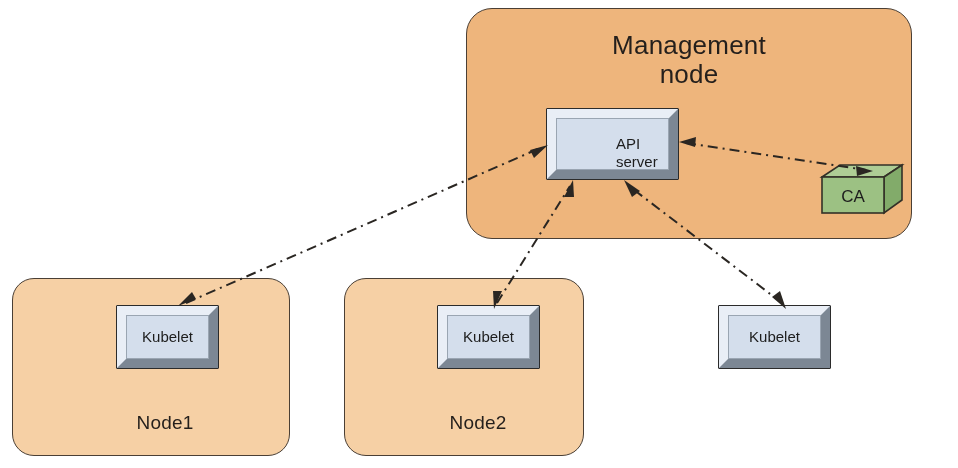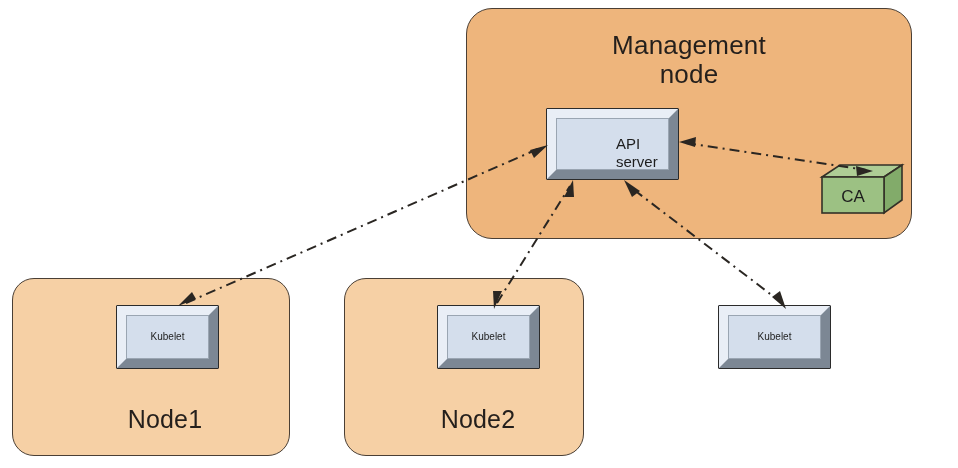--- a/index.html
+++ b/index.html
@@ -43,21 +43,21 @@
     letter-spacing: 0.2px;
     white-space: pre-line;
     line-height: 1.12;
   }
   .mgmt-title {
     top: 22px;
     font-size: 26px;
   }
   .worker-title {
     bottom: 22px;
-    font-size: 25px;
+    font-size: 19px;
     padding-left: 28px;
   }
 
   
   .bevel-box {
     position: absolute;
     box-sizing: border-box;
     border: 1.5px solid #2b2b2b;
     background: #d9e2ef;
     border-radius: 1px;
@@ -95,21 +95,21 @@
   }
 
   
   .kubelet-box .bevel-frame { border-width: 9px; }
   .kubelet-box .bevel-inner { inset: 9px; }
   .kubelet-label {
     left: 0;
     right: 0;
     top: 50%;
     transform: translateY(-50%);
-    font-size: 10px;
+    font-size: 15px;
     text-align: center;
   }
 
   
   #overlay {
     position: absolute;
     left: 0;
     top: 0;
     width: 958px;
     height: 468px;

